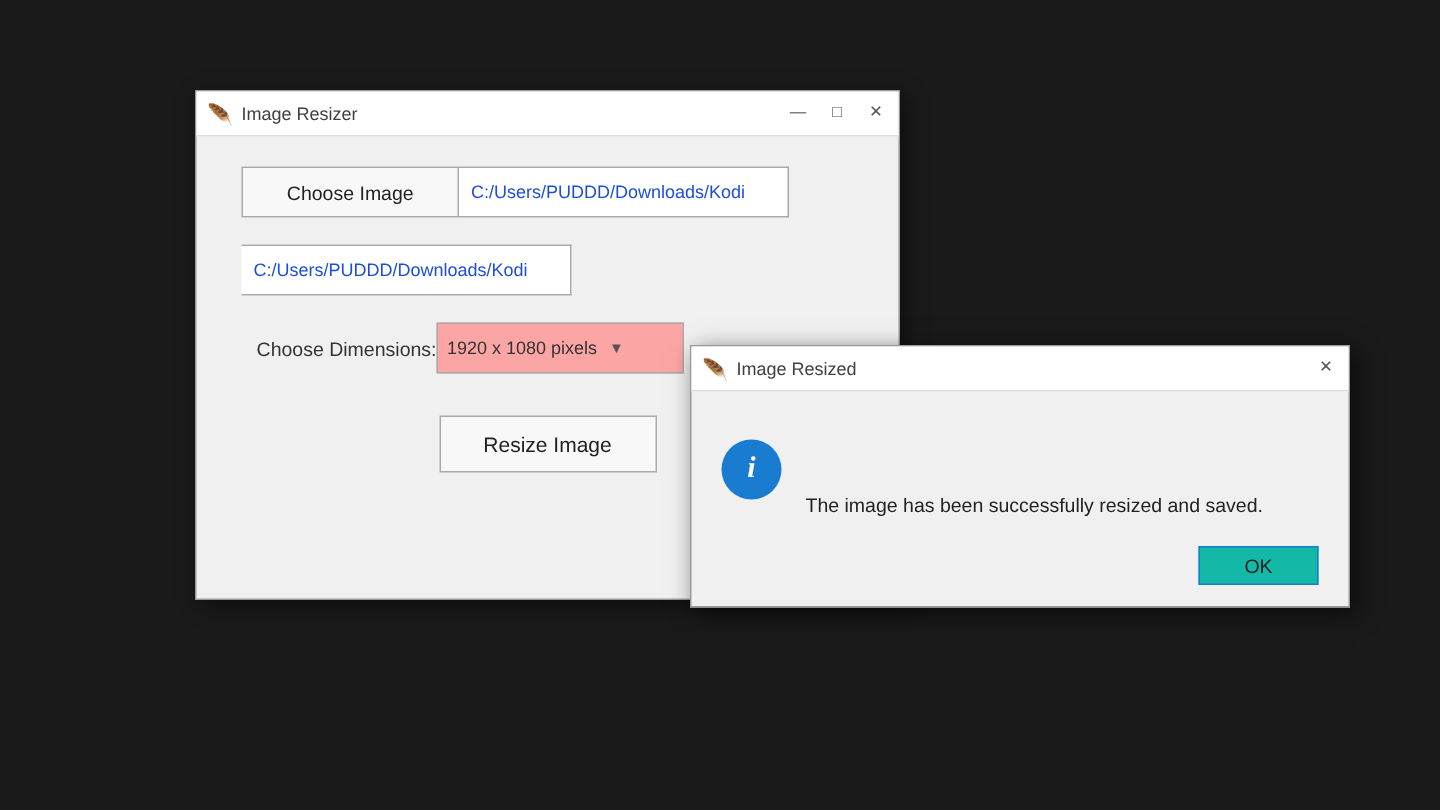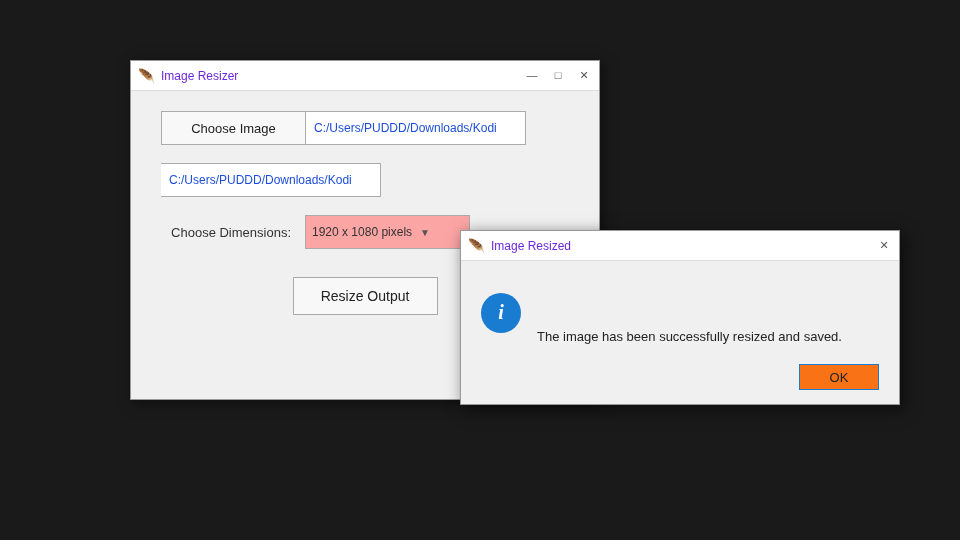--- a/index.html
+++ b/index.html
@@ -54,21 +54,21 @@
     }
 
     .feather-icon {
       font-size: 14px;
       color: #5b9bd5;
     }
 
     .title-bar-title {
       flex: 1;
       font-size: 12px;
-      color: #6d28d9;
+      color: #404040;
     }
 
     .title-bar-controls {
       display: flex;
       gap: 12px;
       align-items: center;
     }
 
     .title-bar-btn {
       font-size: 11px;
@@ -118,21 +118,21 @@
       width: 220px;
       overflow: hidden;
       white-space: nowrap;
       display: flex;
       align-items: center;
     }
 
     .dimensions-row {
       display: flex;
       align-items: center;
-      gap: 14px;
+      gap: 0;
     }
 
     .dimensions-label {
       font-size: 13px;
       color: #333;
       min-width: 130px;
       text-align: right;
     }
 
     .dimensions-select {
@@ -232,21 +232,21 @@
     }
 
     .dialog-buttons {
       display: flex;
       justify-content: flex-end;
     }
 
     .ok-btn {
       width: 80px;
       height: 26px;
-      background: #f97316;
+      background: #14b8a6;
       border: 1px solid #1a7cd1;
       font-size: 13px;
       color: #222;
       cursor: pointer;
       display: flex;
       align-items: center;
       justify-content: center;
     }
   </style>
 </head>
@@ -280,21 +280,21 @@
 
       <div class="dimensions-row">
         <span class="dimensions-label">Choose Dimensions:</span>
         <div class="dimensions-select">
           <span>1920 x 1080 pixels</span>
           <span class="select-arrow">▼</span>
         </div>
       </div>
 
       <div class="resize-btn-row">
-        <button class="resize-btn">Resize Output</button>
+        <button class="resize-btn">Resize Image</button>
       </div>
     </div>
   </div>
 
   <div class="dialog-window">
     <div class="dialog-title-bar">
       <div class="title-bar-icon">
         <span class="feather-icon">🪶</span>
       </div>
       <span class="title-bar-title">Image Resized</span>

